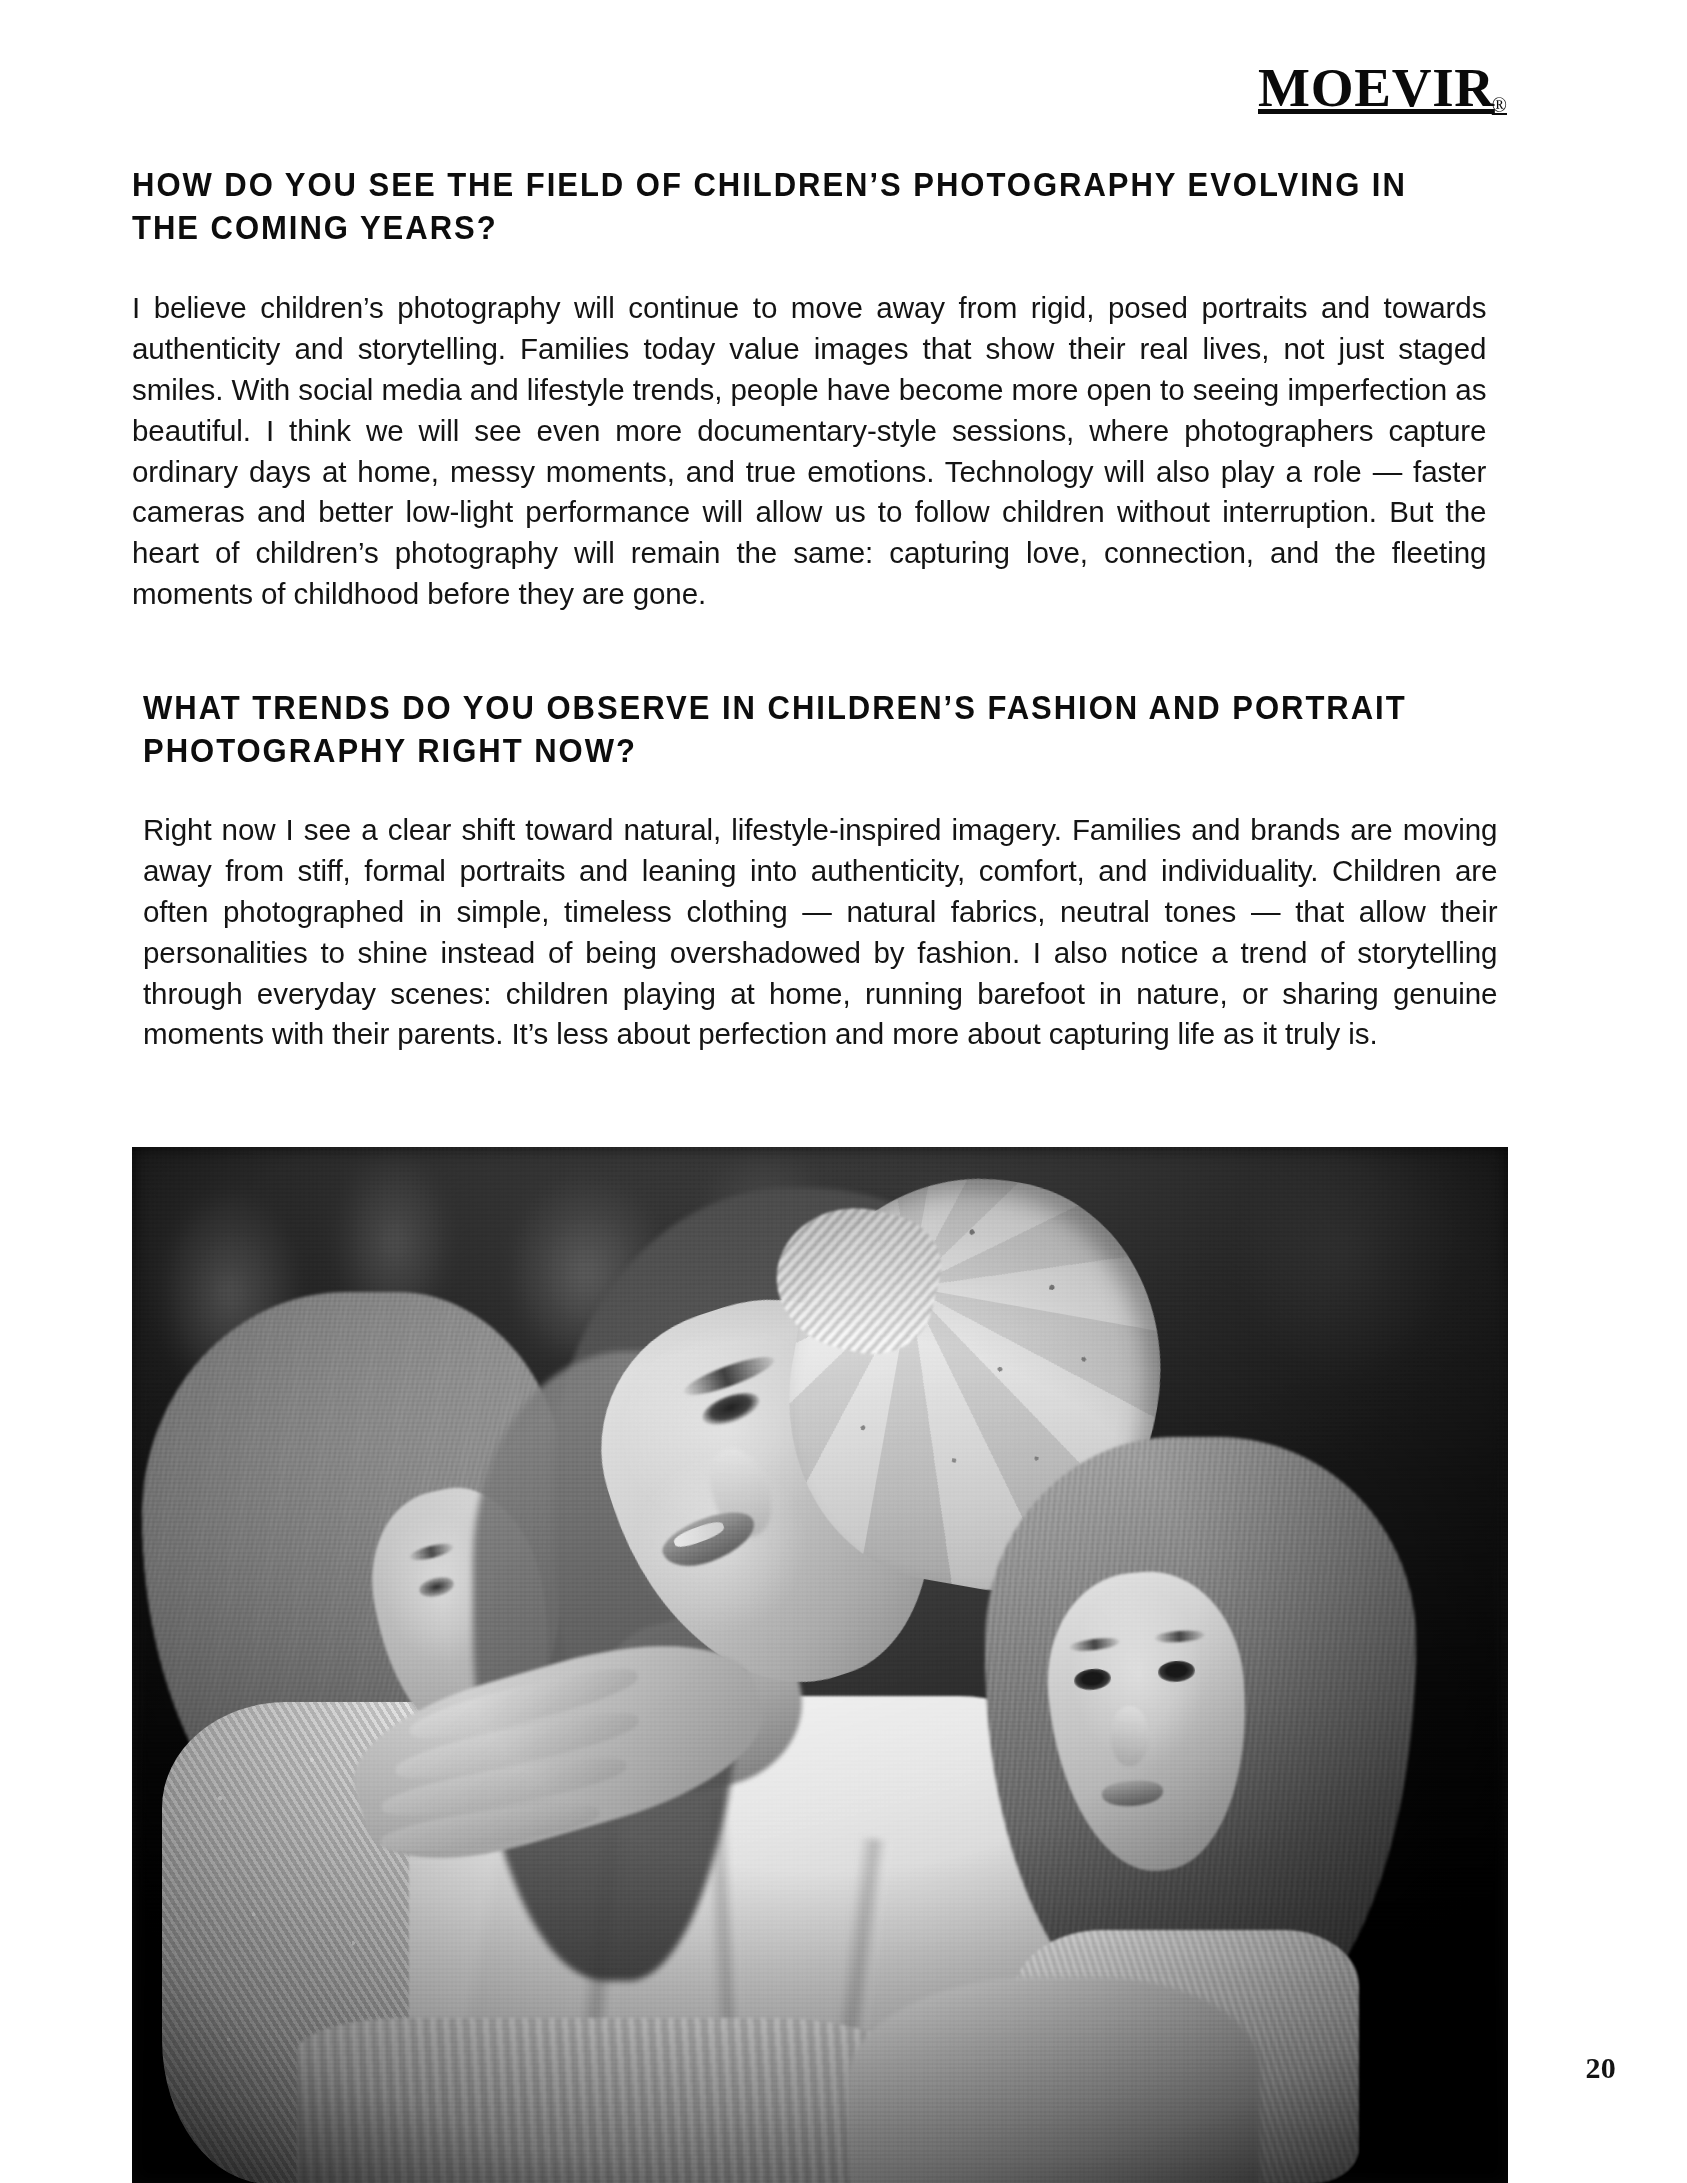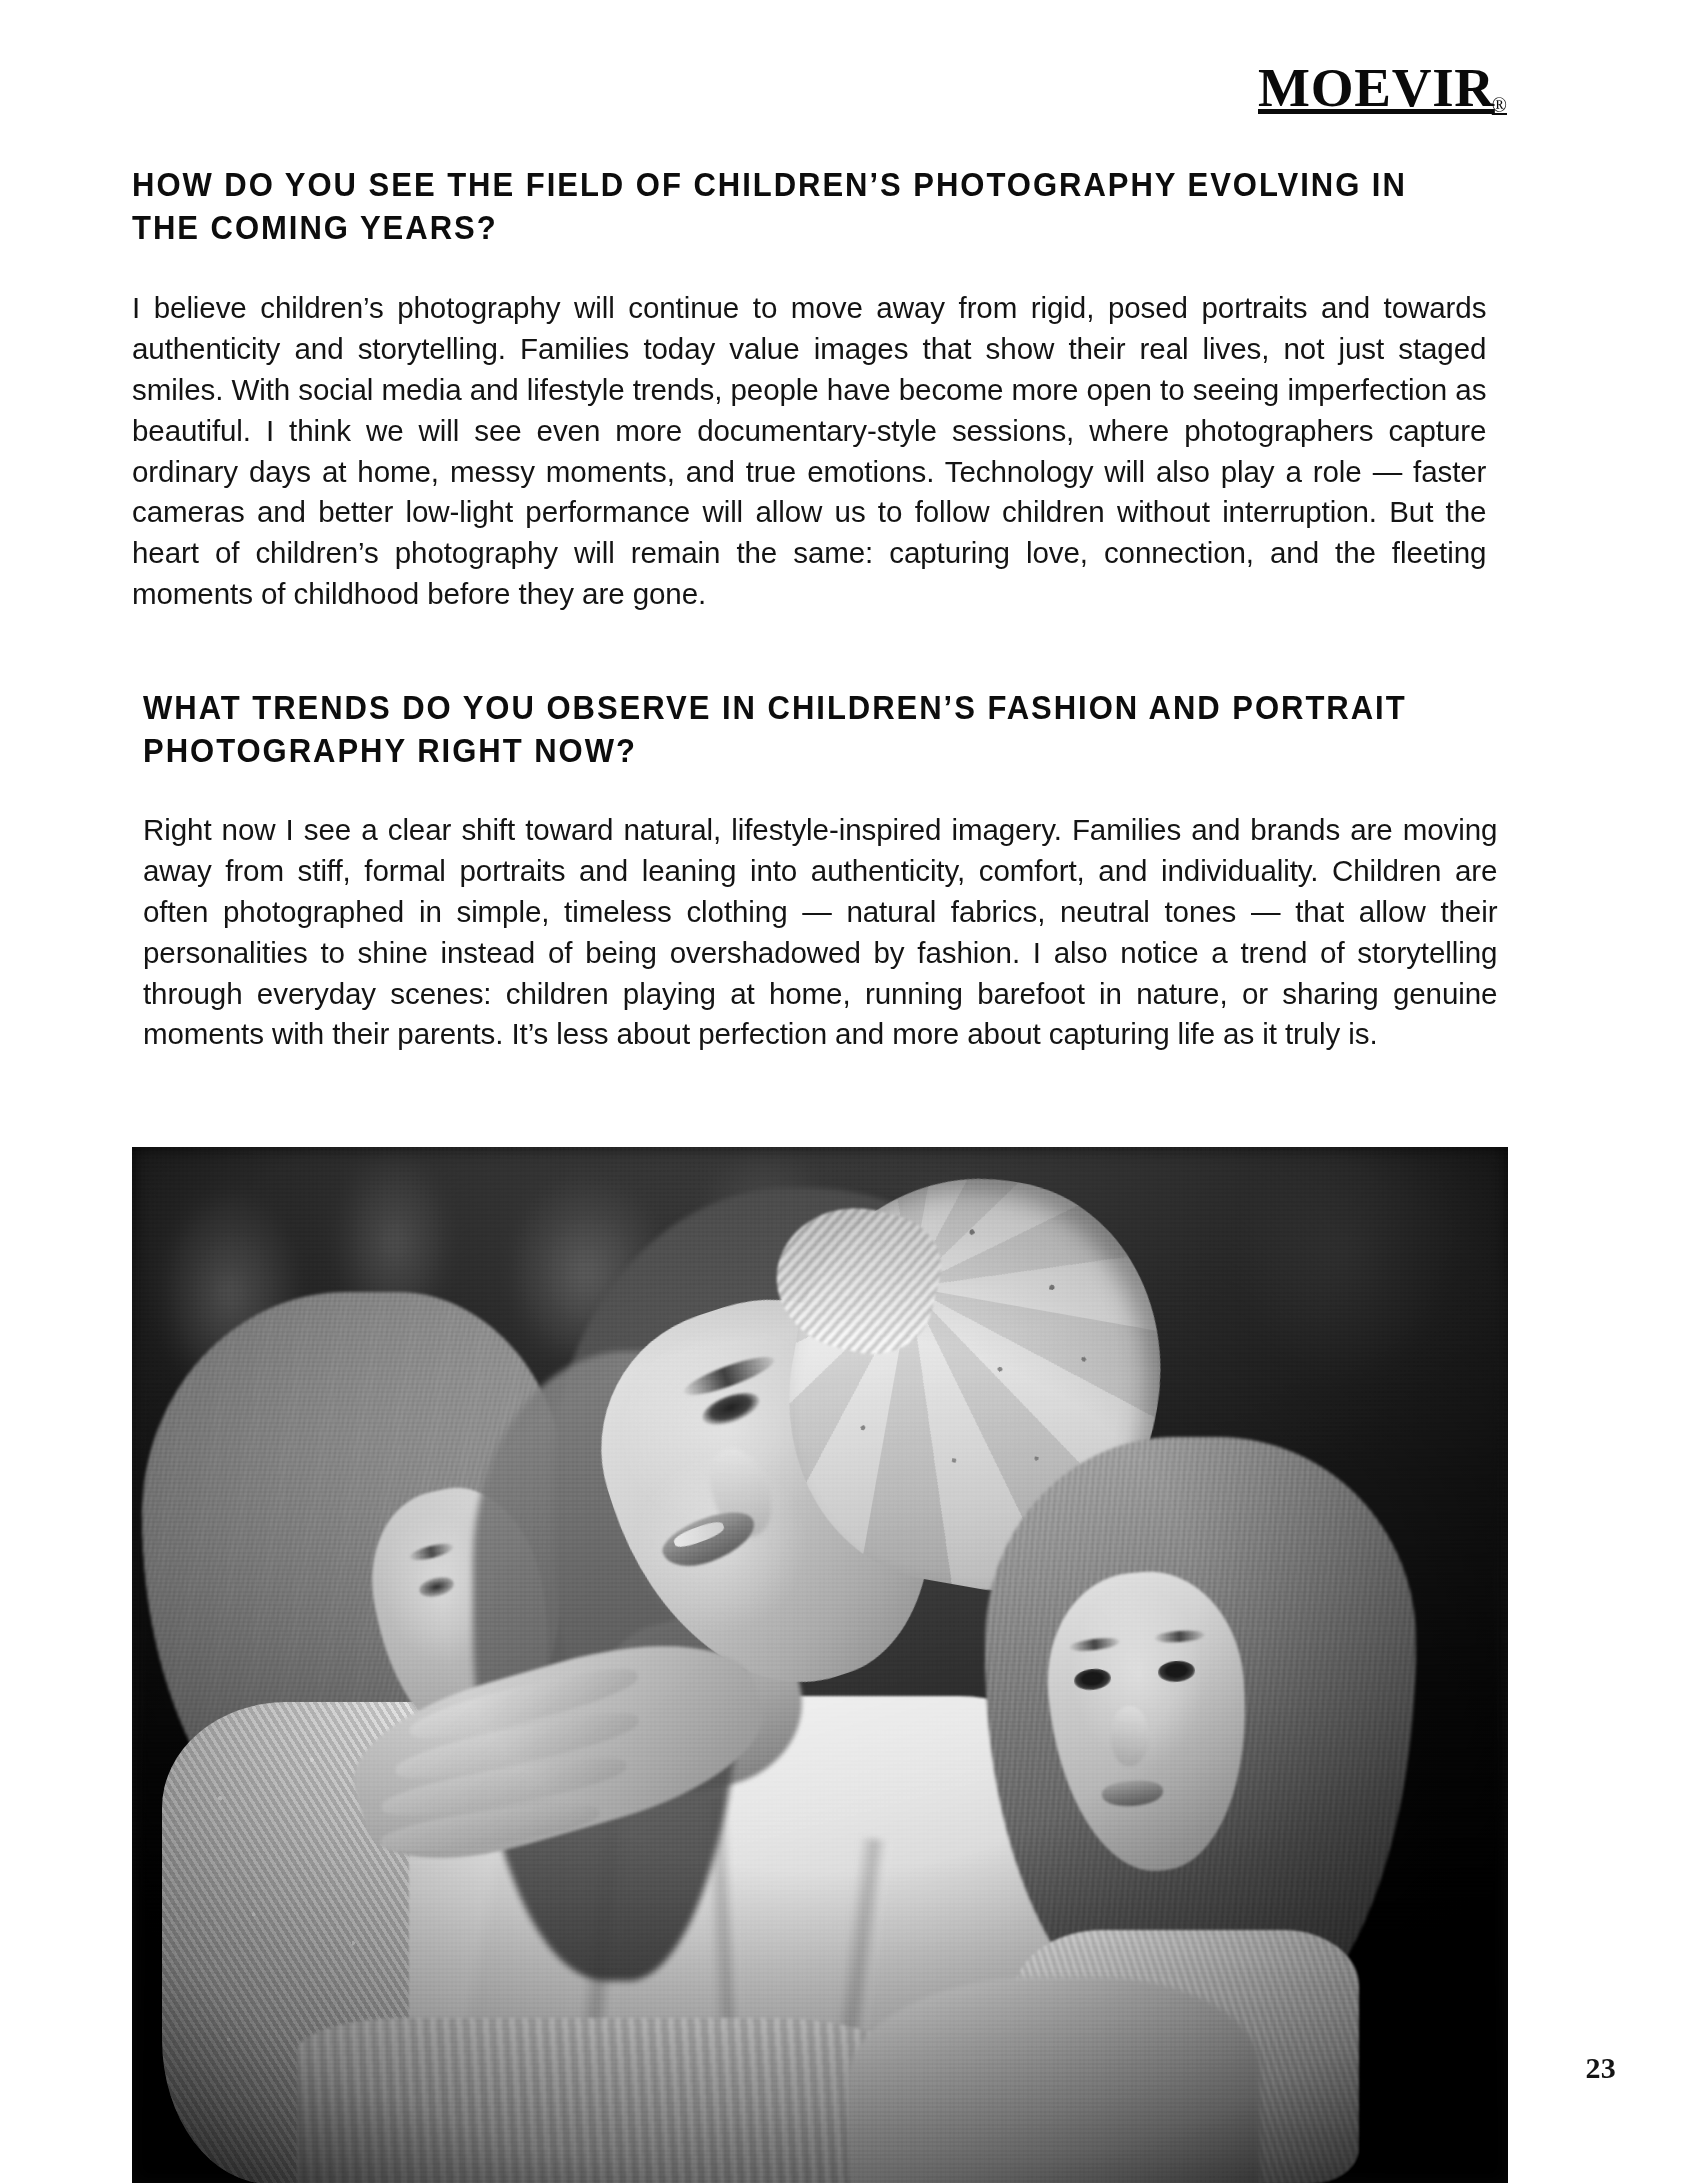--- a/index.html
+++ b/index.html
@@ -606,16 +606,16 @@
       </div>
 
       <div class="fg-drape"></div>
       <div class="fg-knee"></div>
 
       <div class="bg-vignette"></div>
       <div class="grain"></div>
     </div>
   </div>
 
-  <div class="page-number">23</div>
+  <div class="page-number">20</div>
 
 </div>
 
 
 </body></html>

